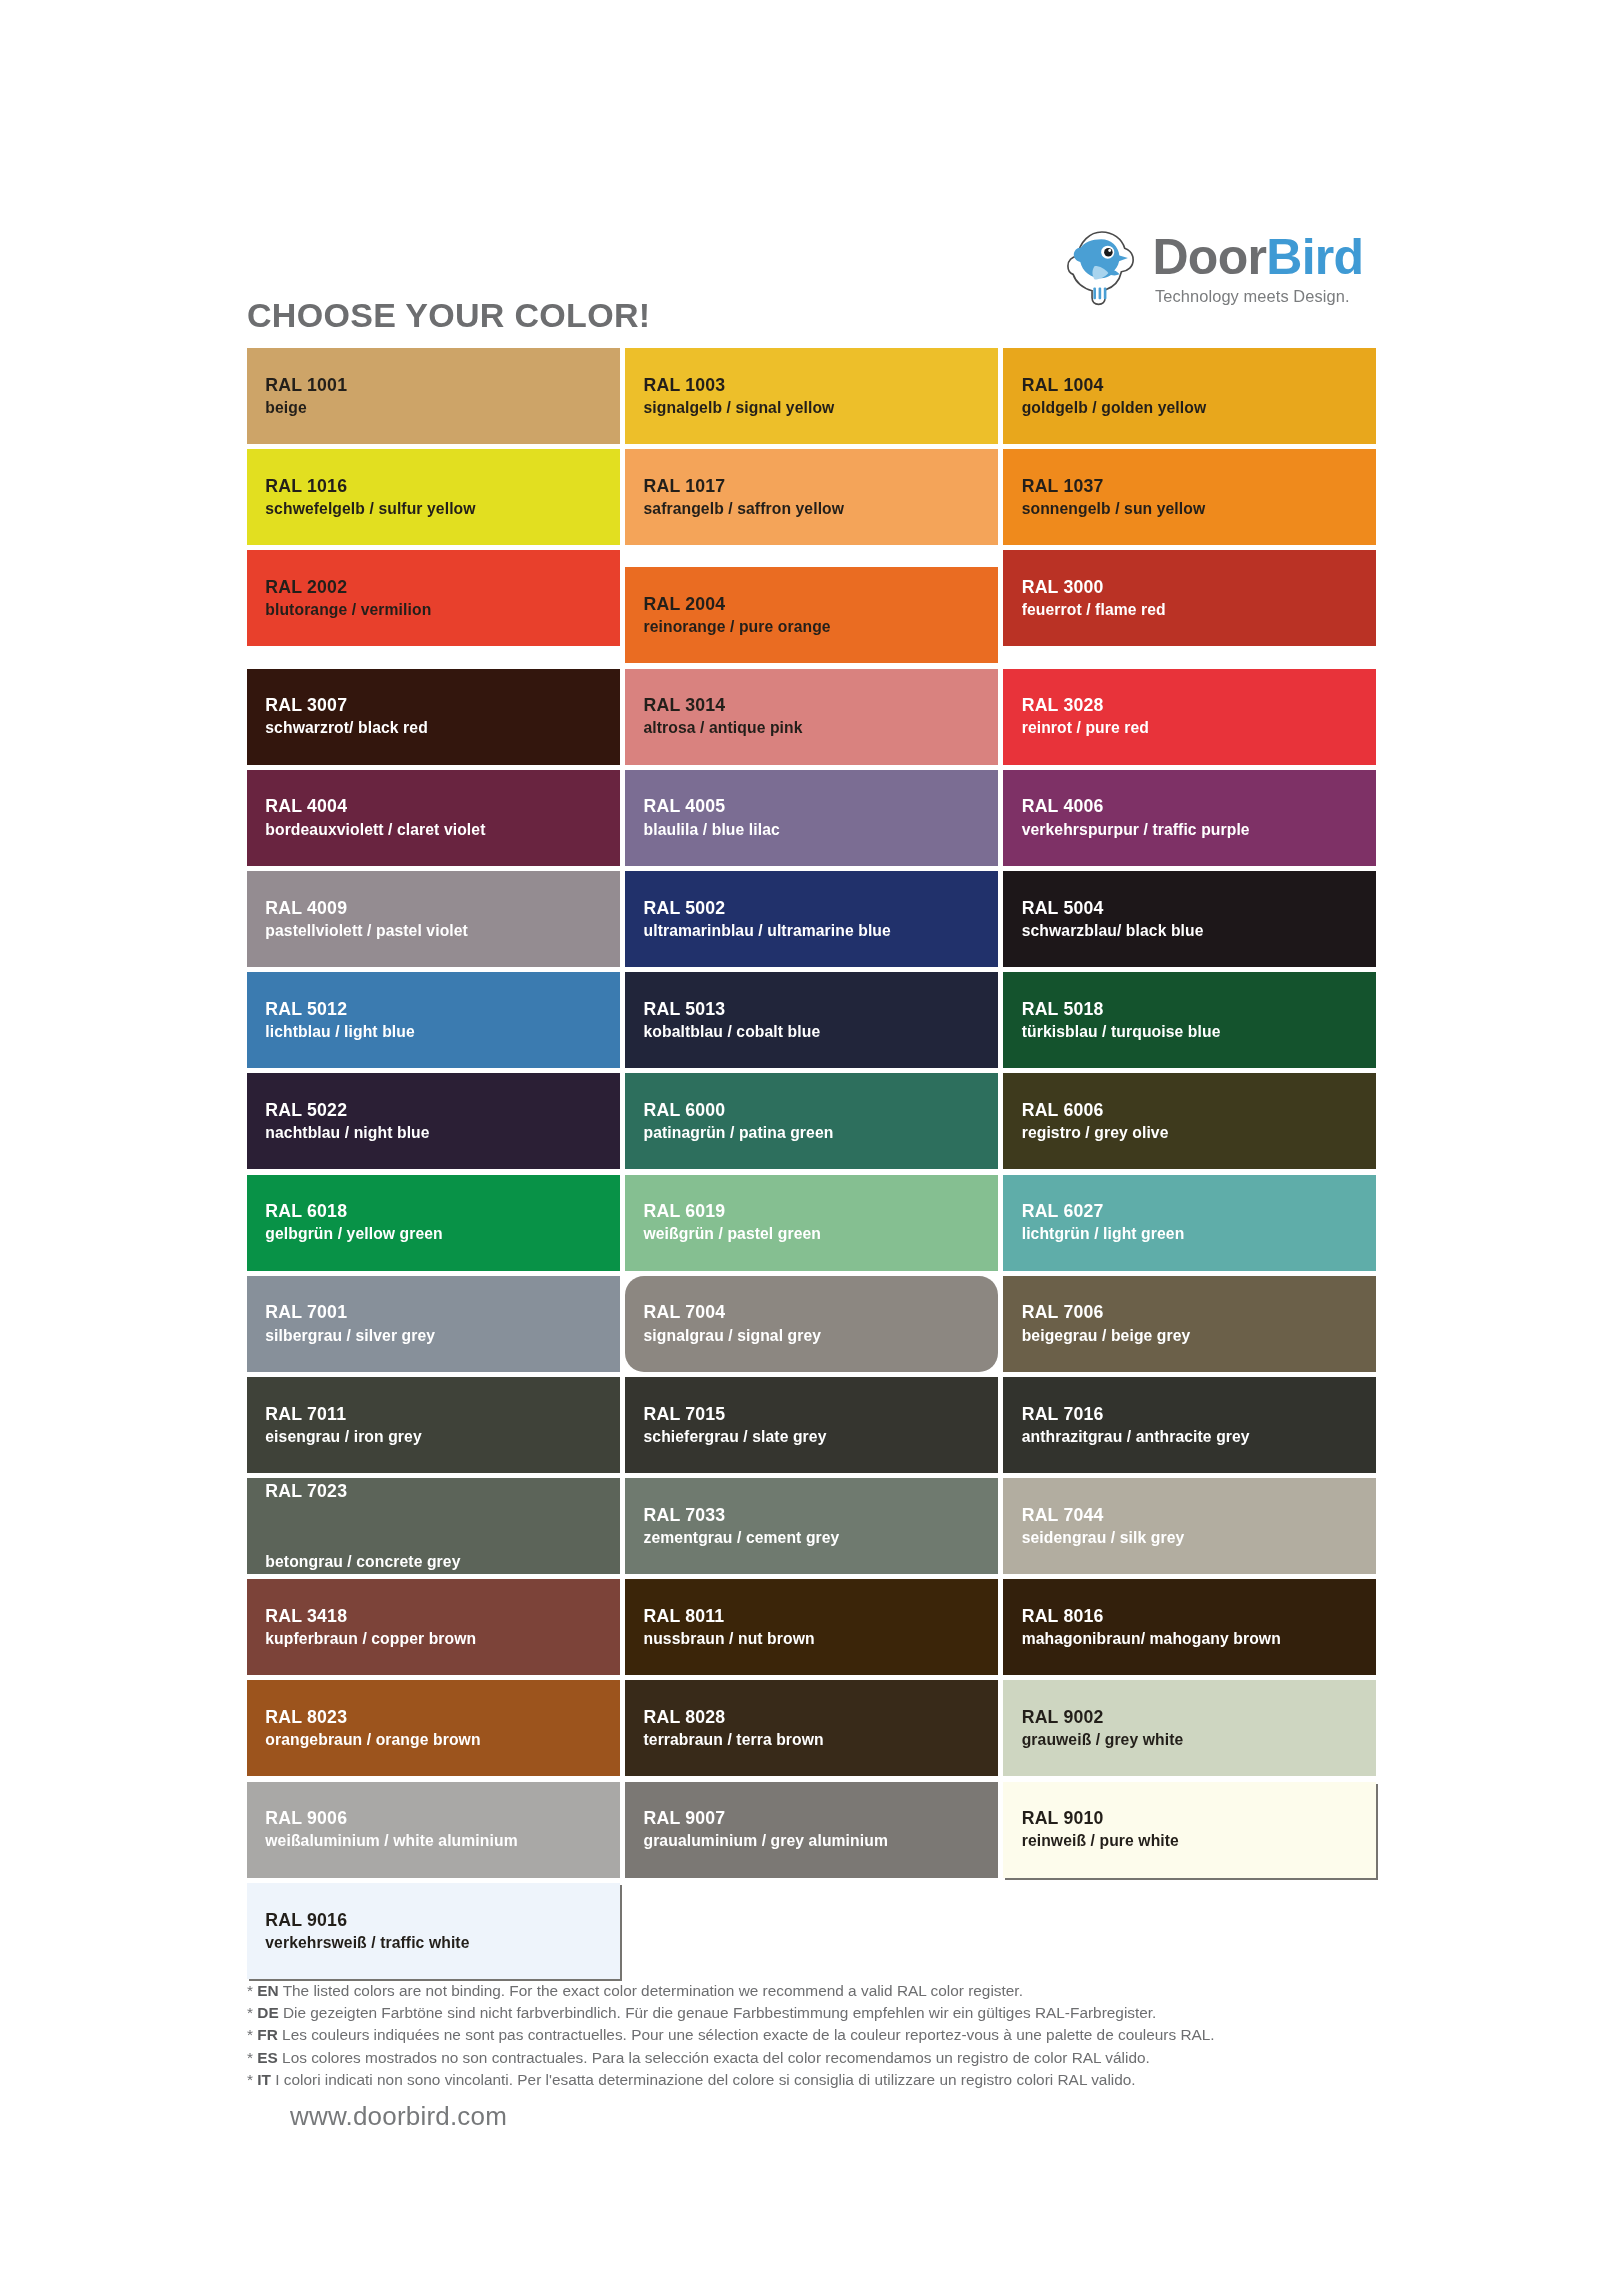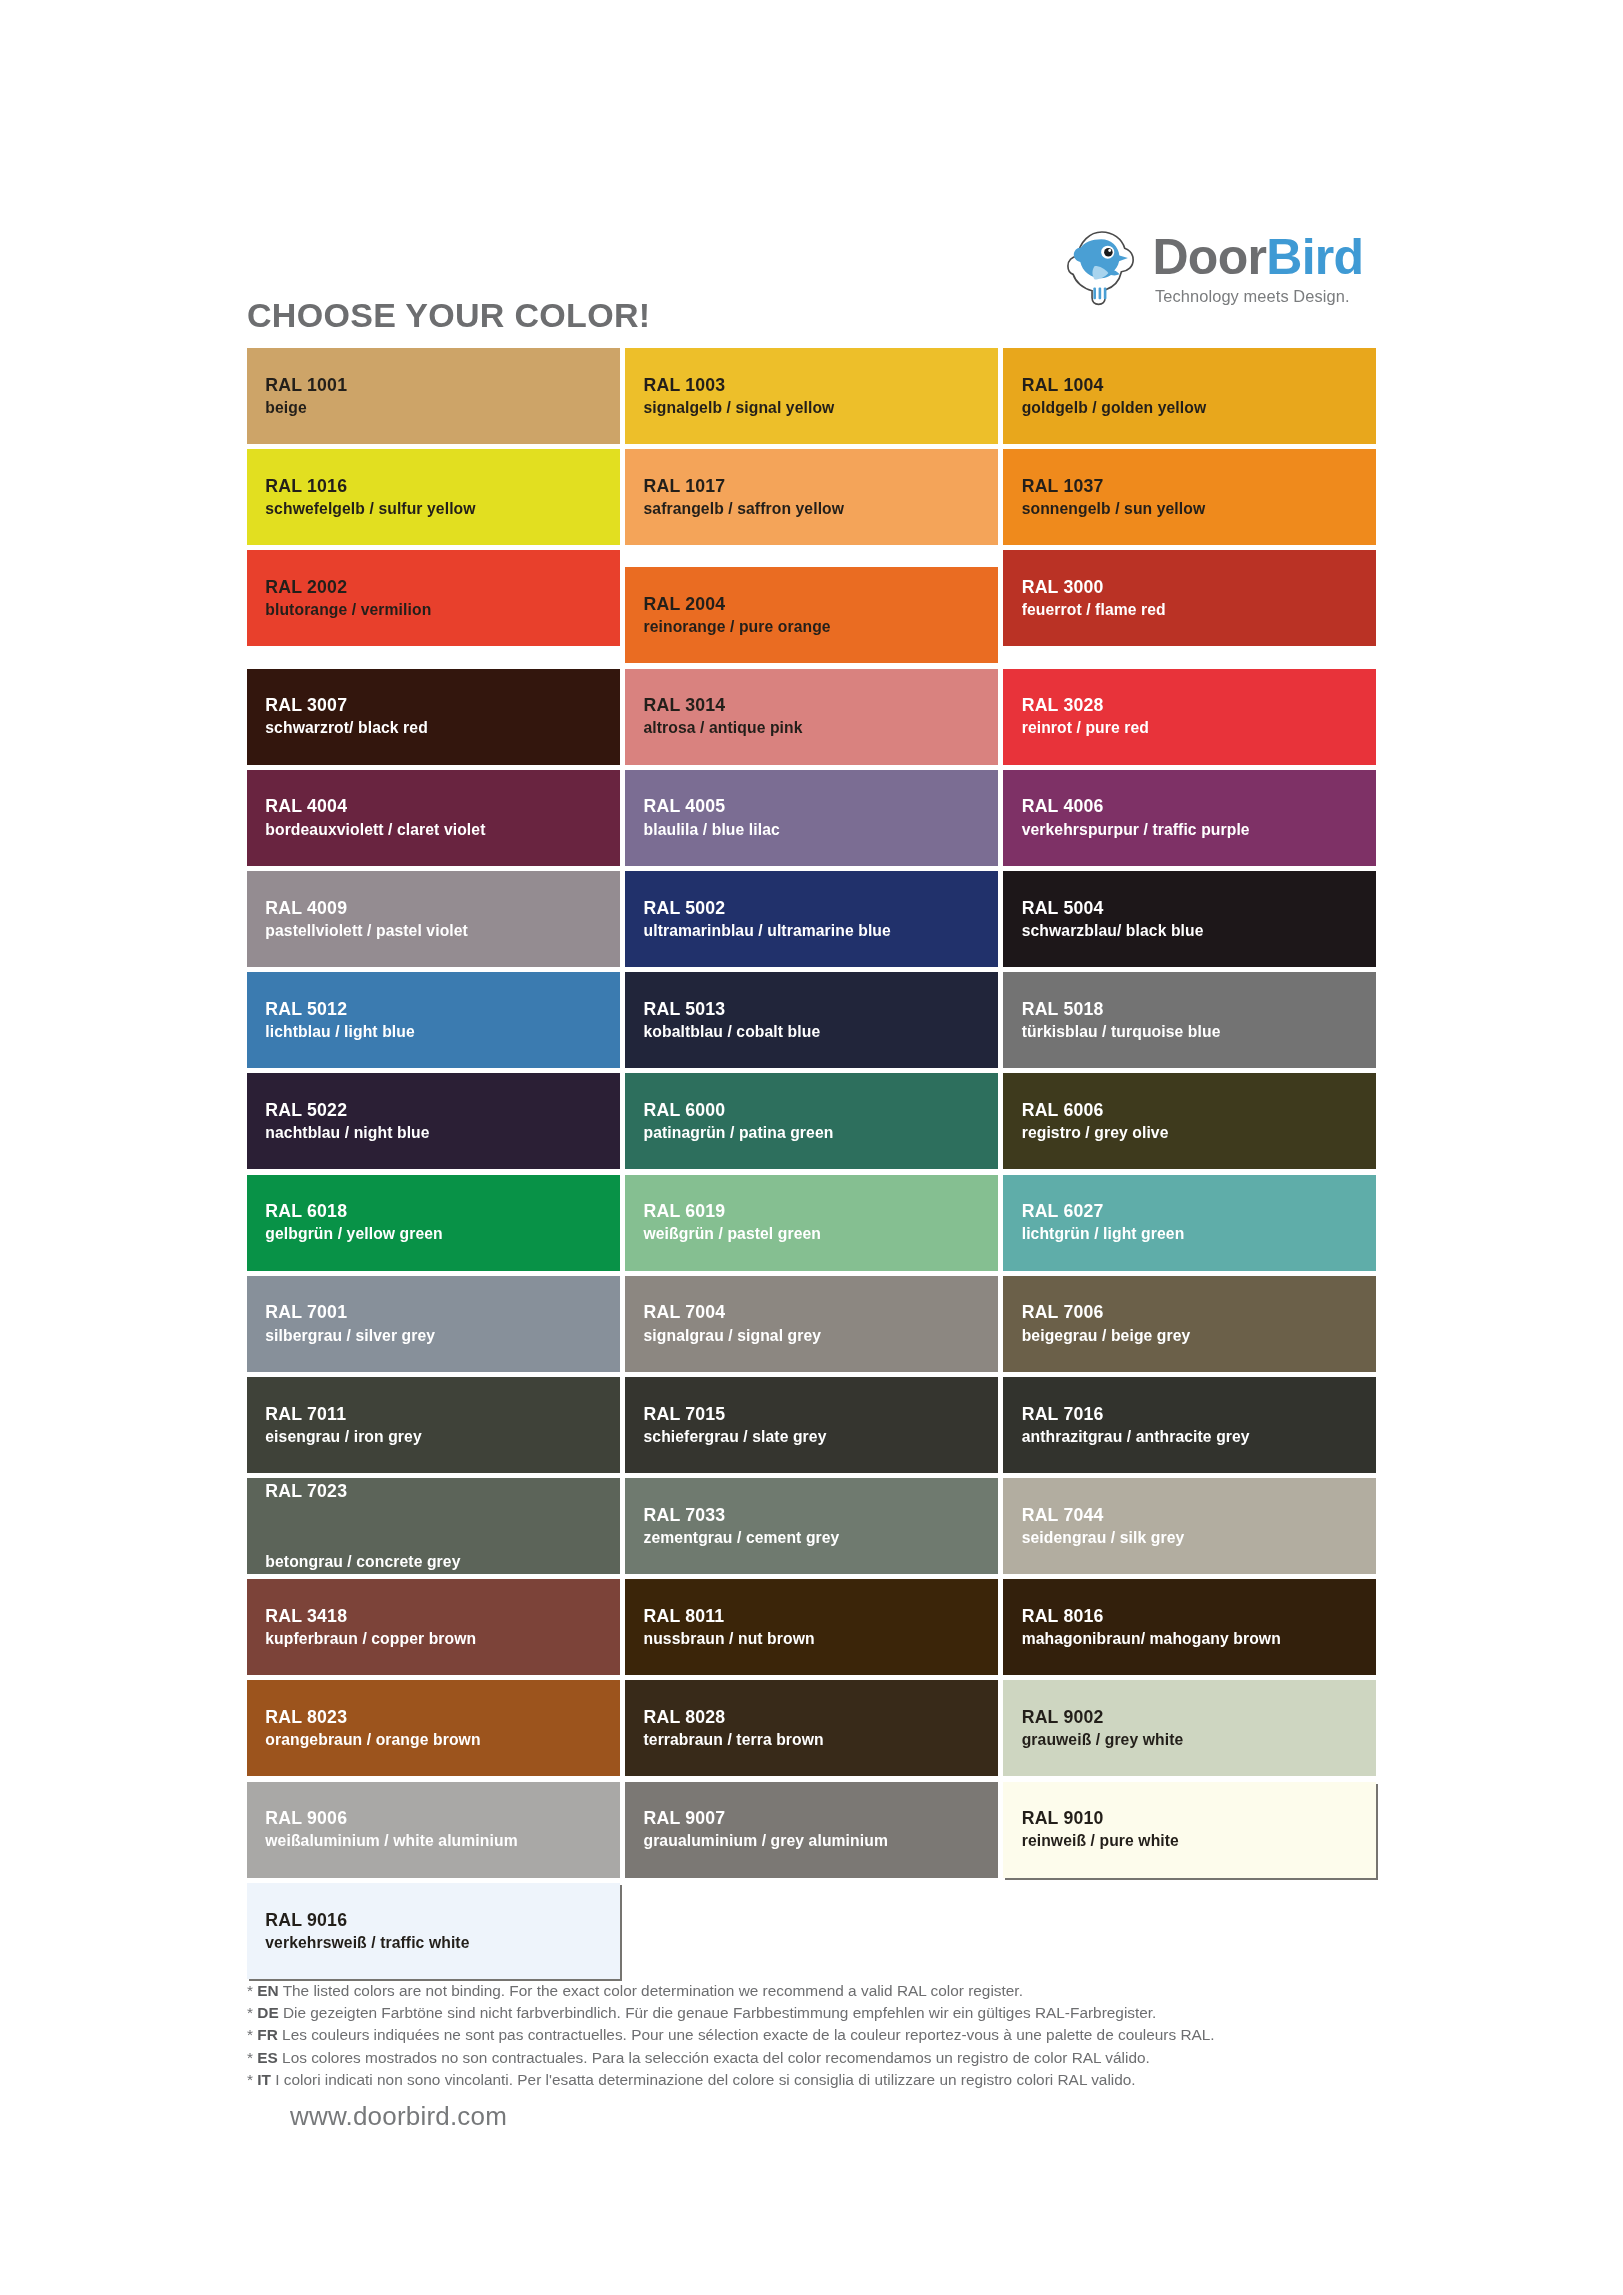--- a/index.html
+++ b/index.html
@@ -248,21 +248,21 @@
         <div class="swatch-name">schwarzblau/ black blue</div>
       </div>
       <div class="swatch" style="background: rgb(59, 123, 176); color: rgb(255, 255, 255);">
         <div class="swatch-code">RAL 5012</div>
         <div class="swatch-name">lichtblau / light blue</div>
       </div>
       <div class="swatch" style="background: rgb(33, 37, 58); color: rgb(255, 255, 255);">
         <div class="swatch-code">RAL 5013</div>
         <div class="swatch-name">kobaltblau / cobalt blue</div>
       </div>
-      <div class="swatch" style="background: #737373; color: rgb(255, 255, 255);">
+      <div class="swatch" style="background: #14532d; color: rgb(255, 255, 255);">
         <div class="swatch-code">RAL 5018</div>
         <div class="swatch-name">türkisblau / turquoise blue</div>
       </div>
       <div class="swatch" style="background: rgb(43, 31, 53); color: rgb(255, 255, 255);">
         <div class="swatch-code">RAL 5022</div>
         <div class="swatch-name">nachtblau / night blue</div>
       </div>
       <div class="swatch" style="background: rgb(45, 111, 93); color: rgb(255, 255, 255);">
         <div class="swatch-code">RAL 6000</div>
         <div class="swatch-name">patinagrün / patina green</div>
@@ -280,21 +280,21 @@
         <div class="swatch-name">weißgrün / pastel green</div>
       </div>
       <div class="swatch" style="background: rgb(95, 173, 169); color: rgb(255, 255, 255);">
         <div class="swatch-code">RAL 6027</div>
         <div class="swatch-name">lichtgrün / light green</div>
       </div>
       <div class="swatch" style="background: rgb(135, 144, 154); color: rgb(255, 255, 255);">
         <div class="swatch-code">RAL 7001</div>
         <div class="swatch-name">silbergrau / silver grey</div>
       </div>
-      <div class="swatch" style="background: rgb(140, 135, 129); color: rgb(255, 255, 255);">
+      <div class="swatch" style="background: rgb(140, 135, 129); color: rgb(255, 255, 255); border-radius: 19px;">
         <div class="swatch-code">RAL 7004</div>
         <div class="swatch-name">signalgrau / signal grey</div>
       </div>
       <div class="swatch" style="background: rgb(107, 96, 73); color: rgb(255, 255, 255); justify-content: center;">
         <div class="swatch-code">RAL 7006</div>
         <div class="swatch-name">beigegrau / beige grey</div>
       </div>
       <div class="swatch" style="background: rgb(63, 66, 57); color: rgb(255, 255, 255);">
         <div class="swatch-code">RAL 7011</div>
         <div class="swatch-name">eisengrau / iron grey</div>

